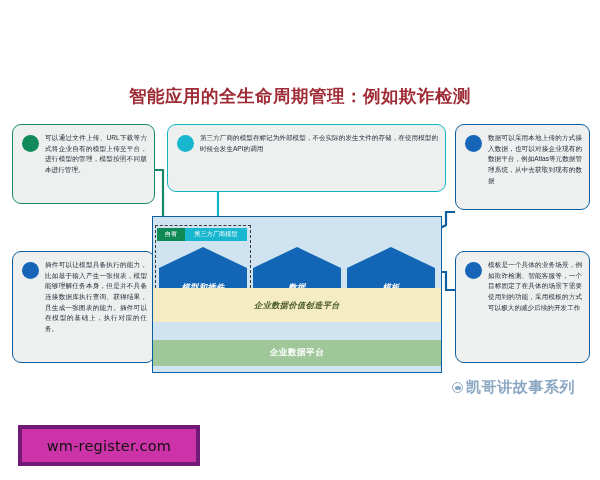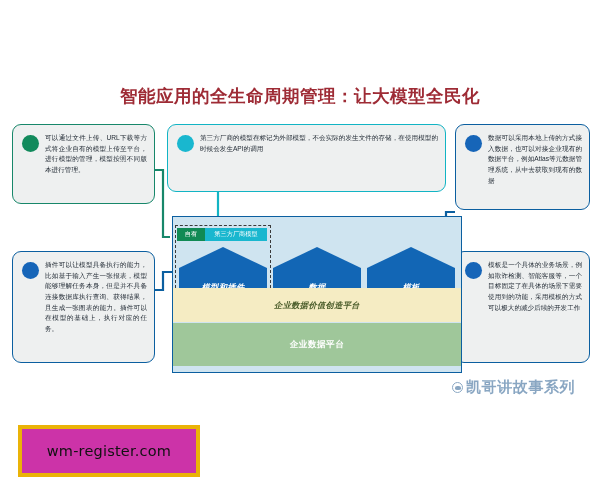--- a/index.html
+++ b/index.html
@@ -58,33 +58,32 @@
   #card-thirdpty { left: 167px; top: 124px; width: 279px; height: 68px; }
   #card-data     { left: 455px; top: 124px; width: 135px; height: 86px; }
   #card-plugin   { left: 12px;  top: 251px; width: 143px; height: 112px; }
   #card-template { left: 455px; top: 251px; width: 135px; height: 112px; }
 
   
   #diagram {
     position: absolute; left: 152px; top: 216px; width: 290px; height: 157px;
     background: #cfe4f0;
     border: 1.5px solid #0b5fa0;
-    margin-left: 20px;
   }
   #platform-band {
     position: absolute; left: 0; bottom: 50px; width: 100%; height: 34px;
     background: #f5ecc3;
     display: flex; align-items: center; justify-content: center;
   }
   #platform-band .band-label {
     font-size: 8.2px; font-weight: bold; font-style: italic;
     color: #4a5c2a; letter-spacing: .4px;
   }
   #data-band {
-    position: absolute; left: 0; bottom: 6px; width: 100%; height: 43px;
+    position: absolute; left: 0; bottom: 6px; width: 100%; height: 26px;
     background: #9fc79a;
     display: flex; align-items: center; justify-content: center;
   }
   #data-band .band-label {
     font-size: 8.6px; font-weight: bold;
     color: #ffffff; letter-spacing: .5px;
   }
 
   .houses { position: absolute; left: 0; top: 30px; width: 100%; height: 62px; }
   .house {
@@ -129,37 +128,37 @@
   #wm-brand .wx::after {
     content: ""; position: absolute; left: 2px; top: 3px;
     width: 6px; height: 4px; border-radius: 40%; background: #2a5f92;
   }
   #wm-brand .wm-text {
     font-size: 15px; font-weight: bold; color: #2a5f92;
     letter-spacing: .6px; white-space: nowrap;
   }
 
   #wm-banner {
-    position: absolute; left: 18px; top: 425px; width: 182px; height: 52px;
+    position: absolute; left: 18px; top: 425px; width: 182px; height: 41px;
     background: #cc33a8;
-    border: 4px solid #eab308;
+    border: 4px solid #701a75;
     display: flex; align-items: center; justify-content: center;
   }
   #wm-banner .banner-text {
     font-size: 14.5px; color: #111111;
     font-family: "DejaVu Sans", sans-serif;
     letter-spacing: .2px;
   }
 </style>
 </head>
 <body>
 
 <div id="stage">
 
-  <div id="title">智能应用的全生命周期管理：让大模型全民化</div>
+  <div id="title">智能应用的全生命周期管理：例如欺诈检测</div>
 
   <svg id="wires" viewBox="0 0 600 480" width="600" height="480">
 
     <path d="M155 170 L163 170 L163 237 L170 237" fill="none" stroke="#17876a" stroke-width="2.2"></path>
 
     <path d="M218 192 L218 222" fill="none" stroke="#12b4c4" stroke-width="2.2"></path>
 
     <path d="M155 290 L163 290 L163 272 L172 272" fill="none" stroke="#0b5fa0" stroke-width="2.2"></path>
 
     <path d="M455 212 L446 212 L446 225 L352 275" fill="none" stroke="#0b5fa0" stroke-width="2.2"></path>

